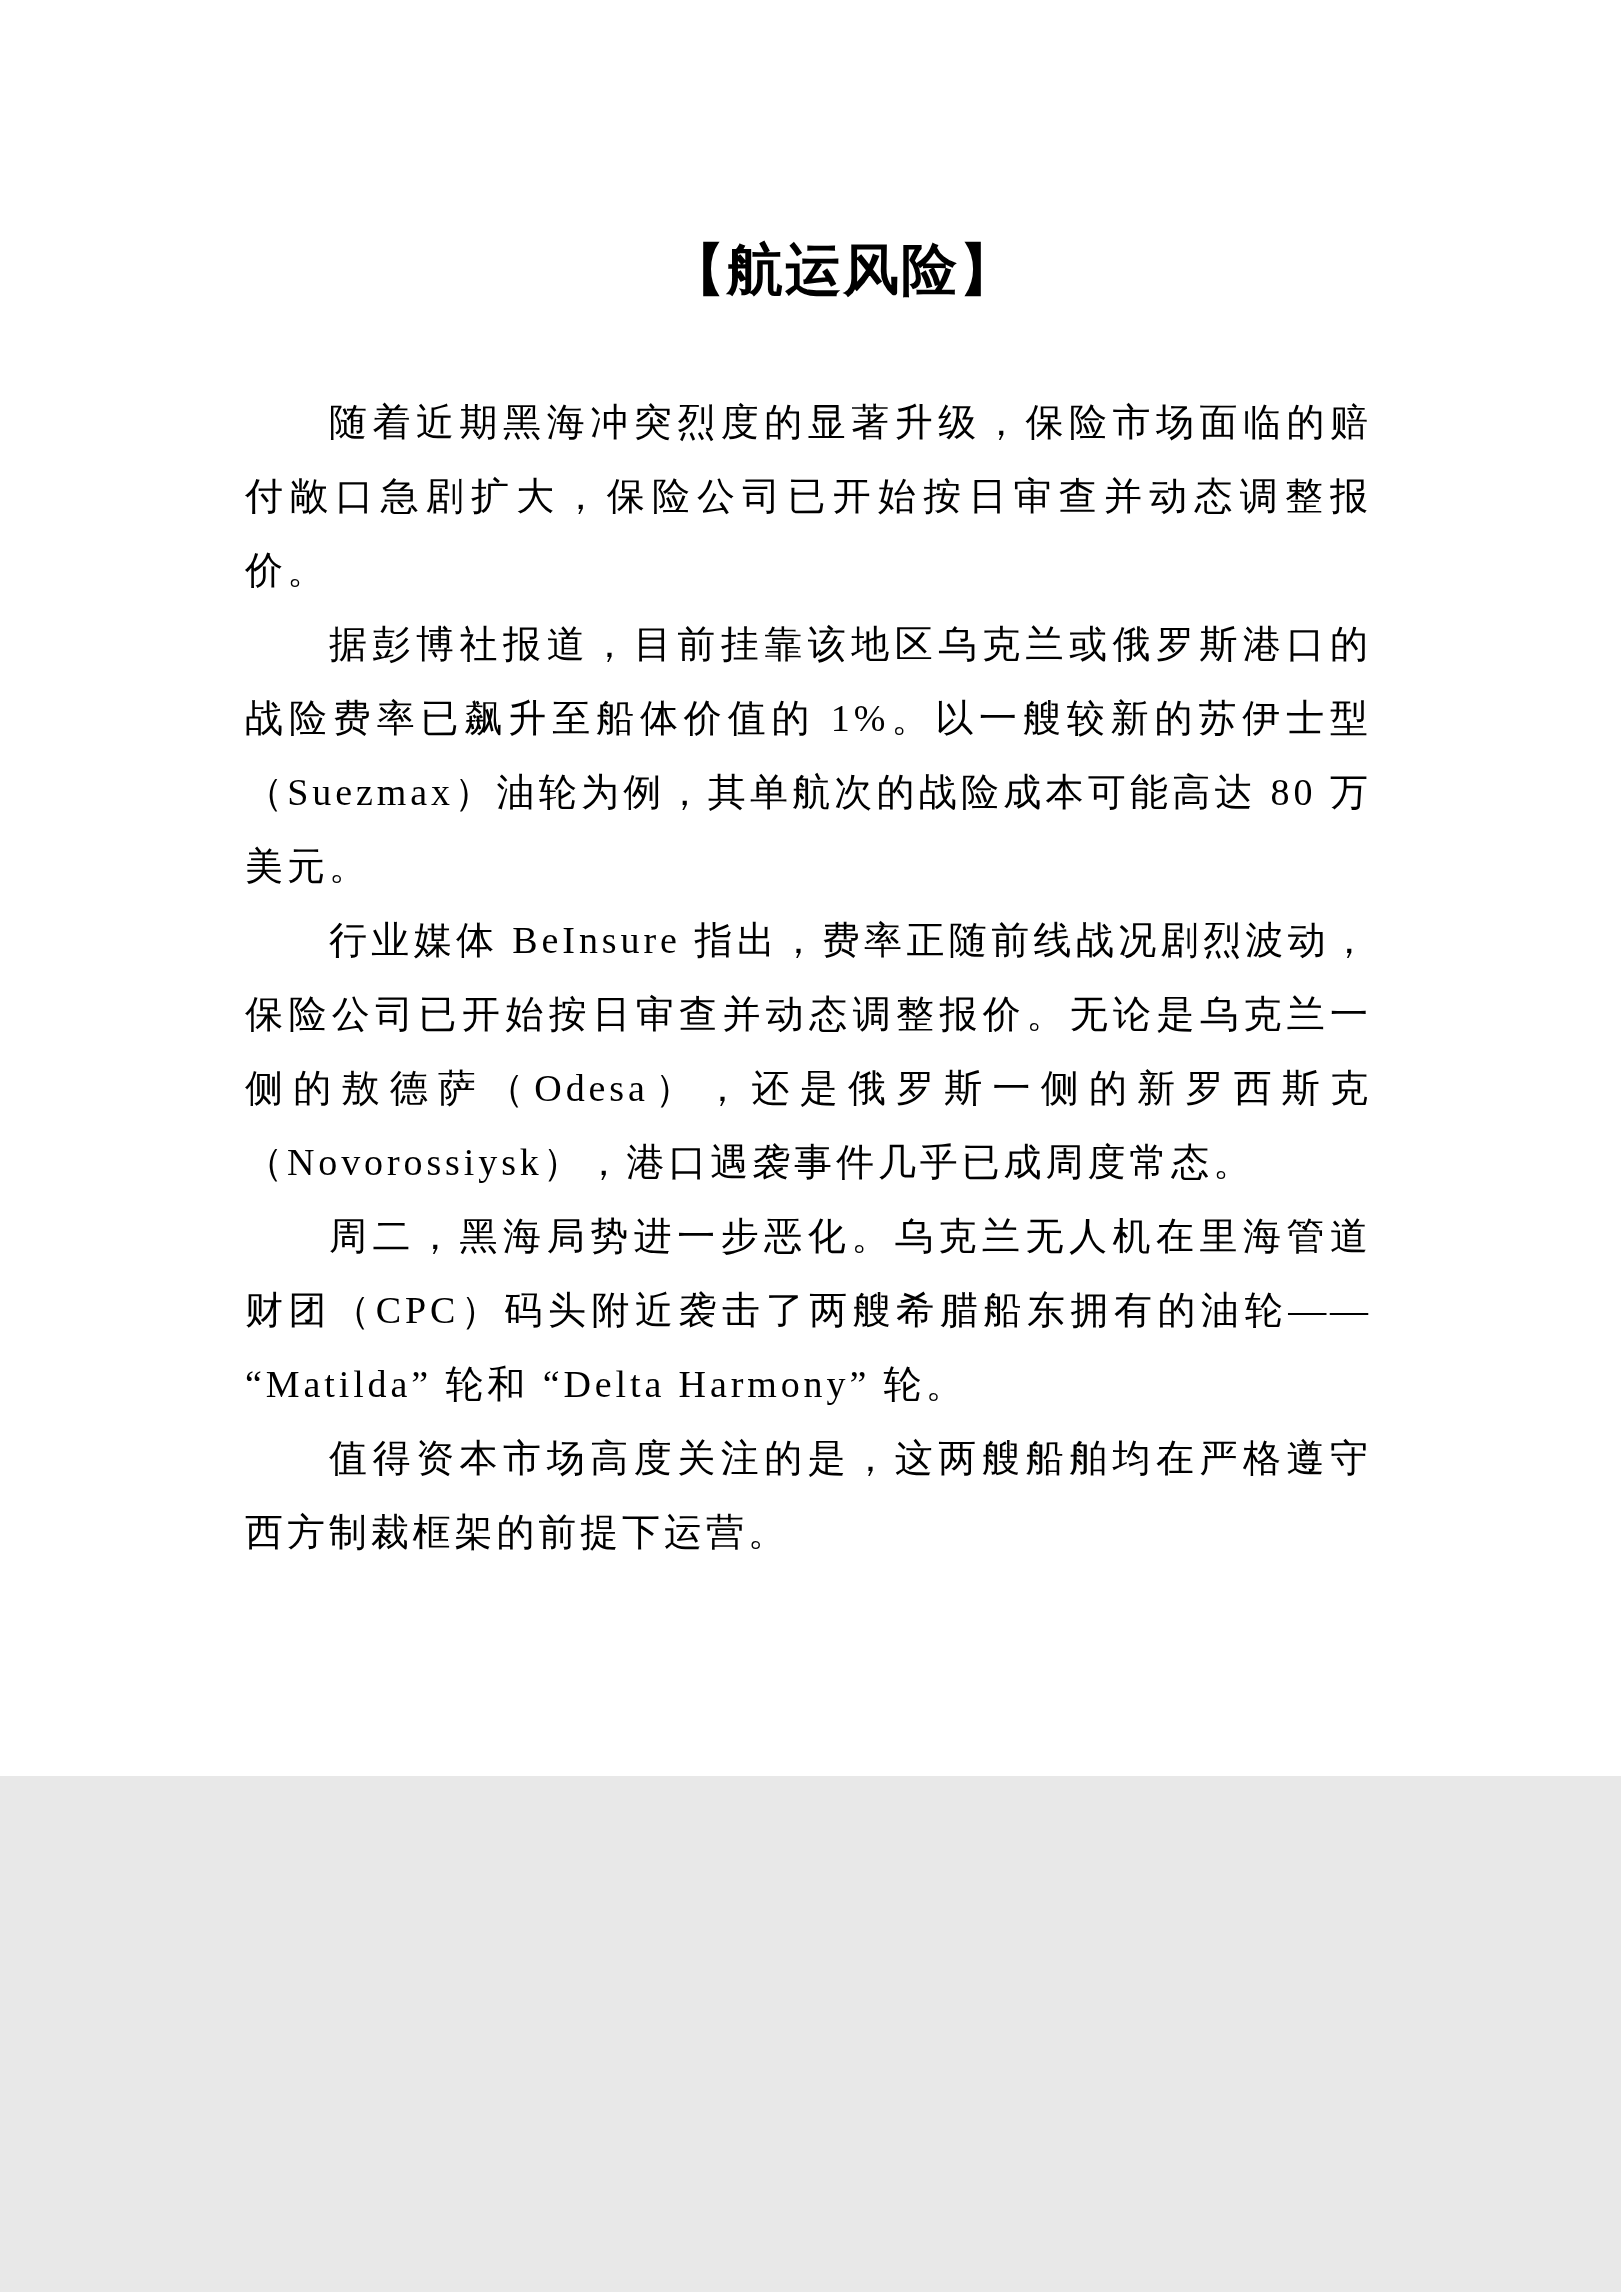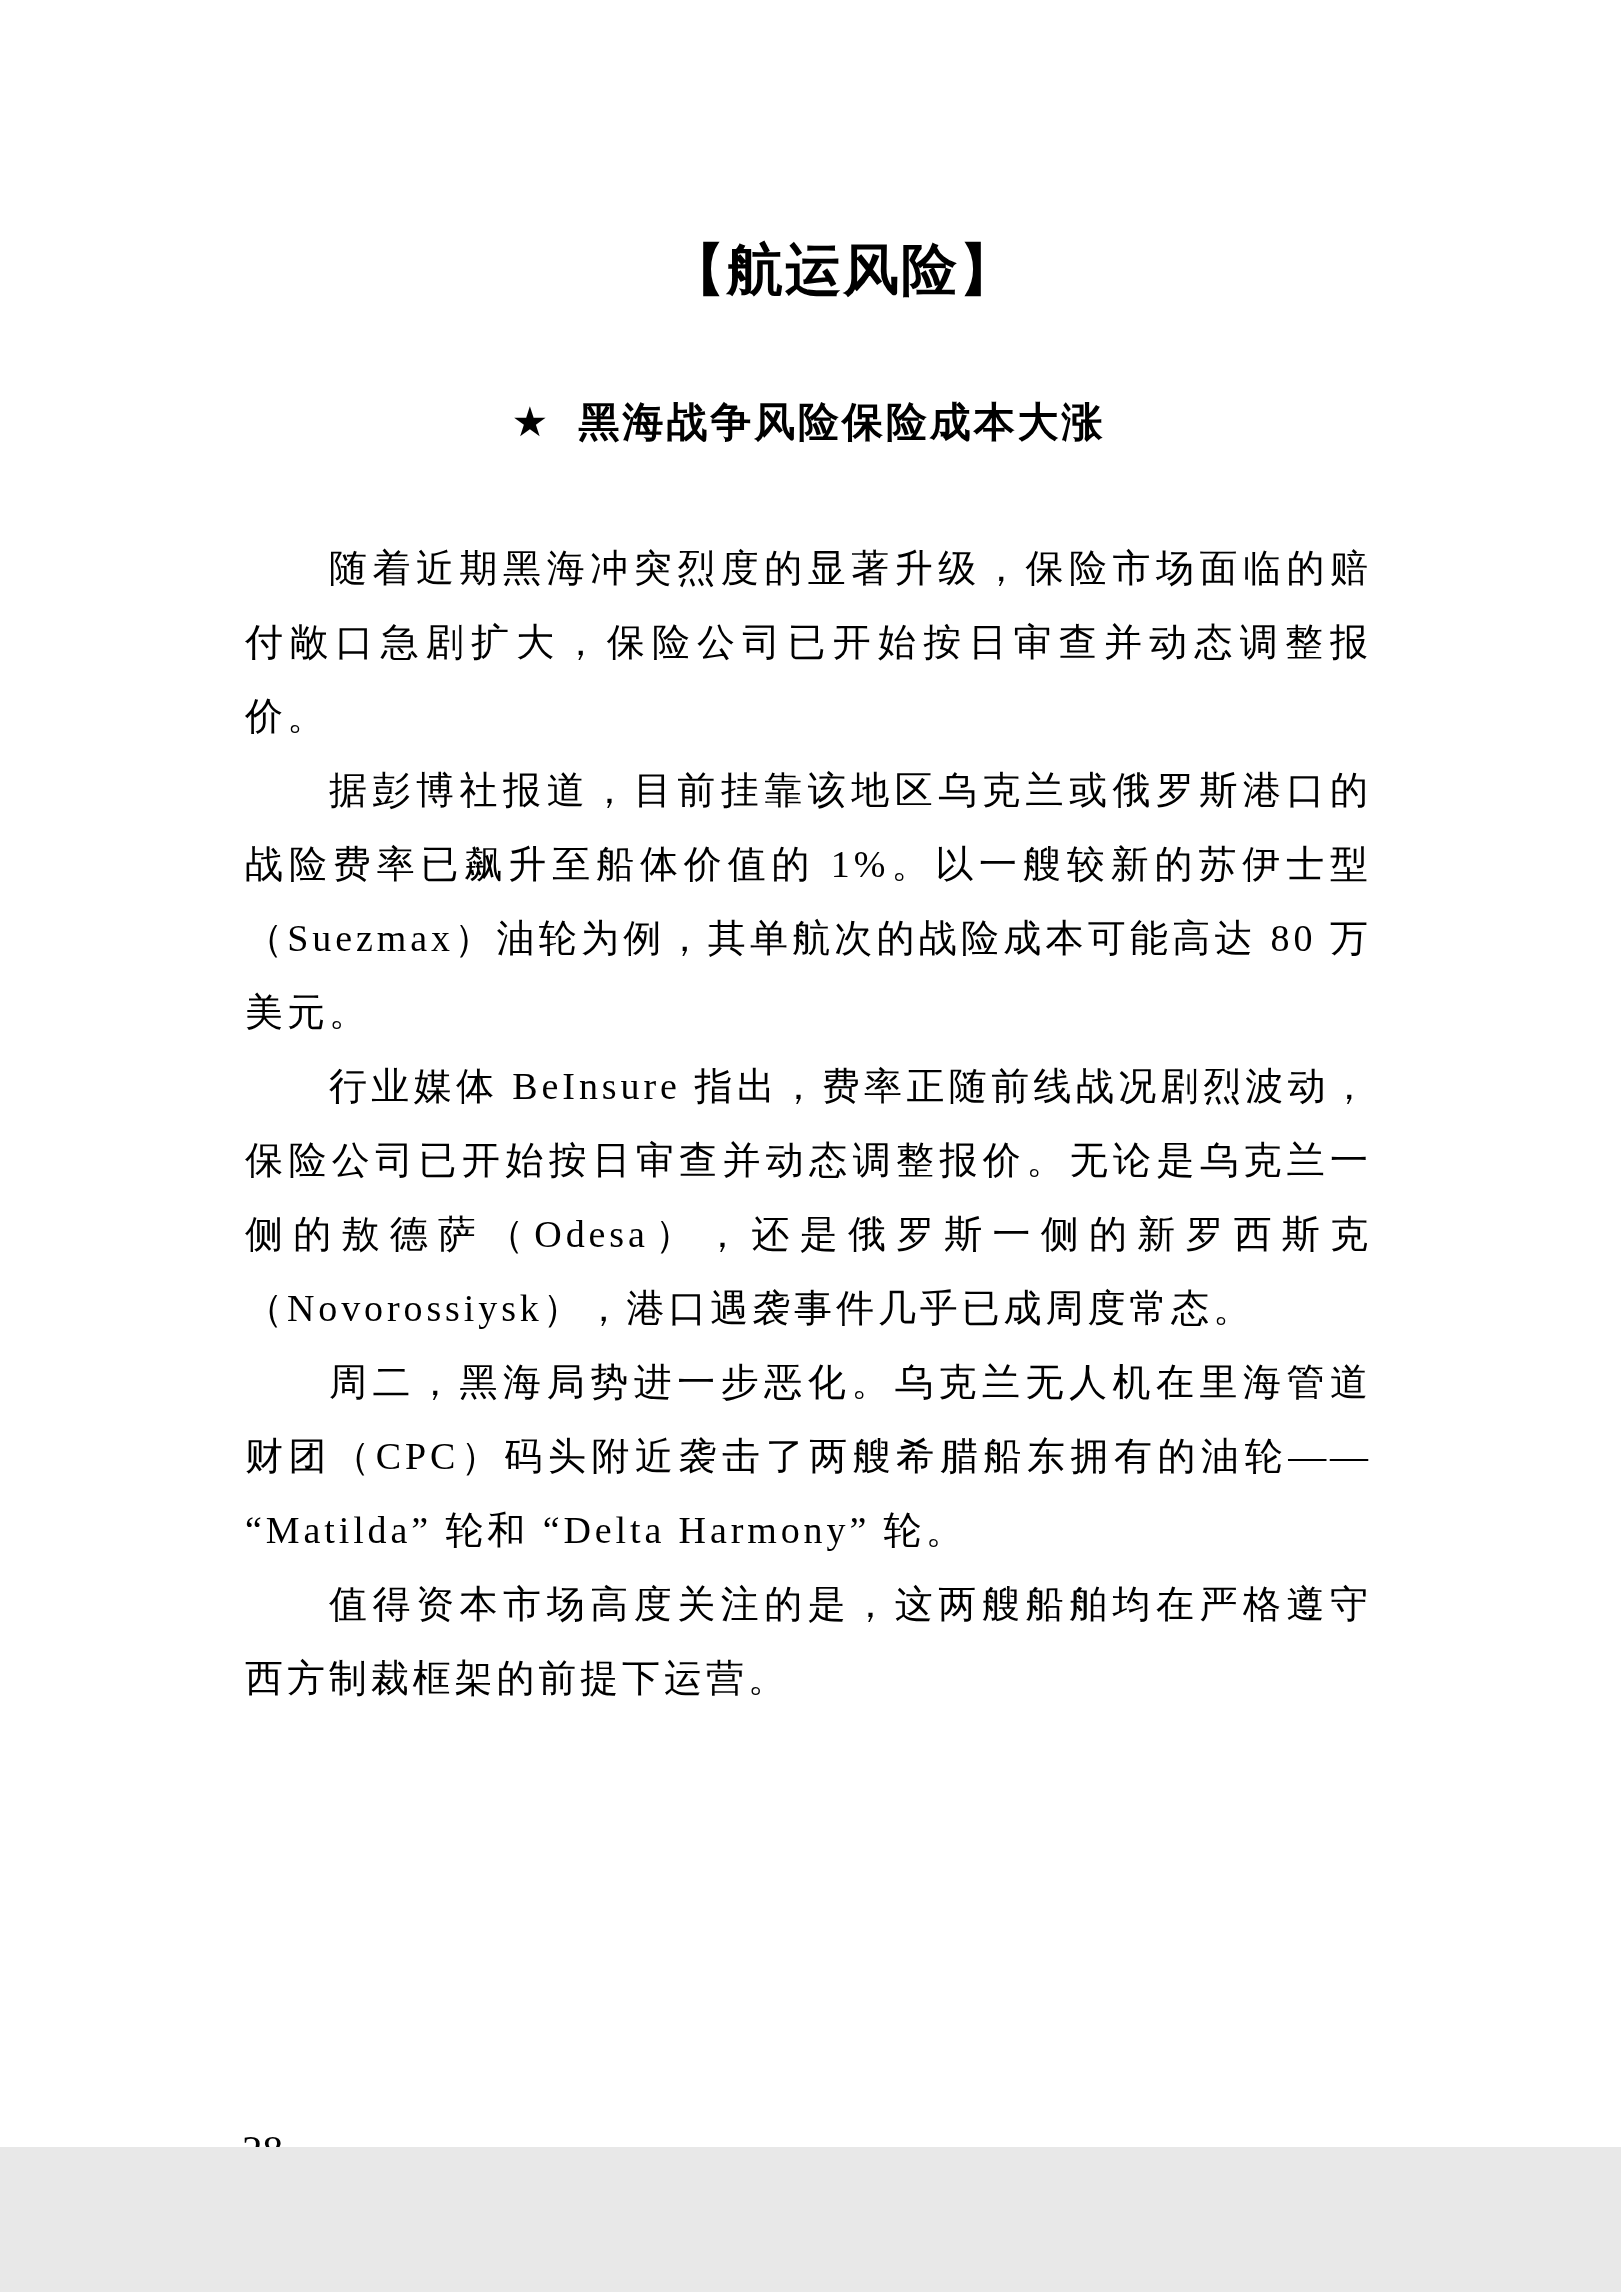--- a/index.html
+++ b/index.html
@@ -3,21 +3,21 @@
 <meta charset="utf-8">
 <style>
   html, body {
     margin: 0;
     padding: 0;
     background: #e8e8e8;
   }
   .page {
     position: relative;
     width: 1621px;
-    height: 2147px;
+    height: 1776px;
     margin: 0 auto;
     background: #ffffff;
     color: #000000;
     overflow: hidden;
     font-family: "Liberation Serif", "DejaVu Serif", serif;
   }
   .content {
     position: absolute;
     left: 245px;
     width: 1127px;
@@ -71,23 +71,20 @@
   }
 </style>
 </head>
 <body>
 
 <div class="page">
   <div class="content">
 
     <h1 class="doc-title">【航运风险】</h1>
 
-    <h2 class="doc-subtitle">
-      <span class="star">★</span><span>黑海战争风险保险成本大涨</span>
-    </h2>
 
     <div class="article">
       <p>随着近期黑海冲突烈度的显著升级，保险市场面临的赔付敞口急剧扩大，保险公司已开始按日审查并动态调整报价。</p>
       <p>据彭博社报道，目前挂靠该地区乌克兰或俄罗斯港口的战险费率已飙升至船体价值的 1%。以一艘较新的苏伊士型（Suezmax）油轮为例，其单航次的战险成本可能高达 80 万美元。</p>
       <p>行业媒体 BeInsure 指出，费率正随前线战况剧烈波动，保险公司已开始按日审查并动态调整报价。无论是乌克兰一侧的敖德萨（Odesa），还是俄罗斯一侧的新罗西斯克（Novorossiysk），港口遇袭事件几乎已成周度常态。</p>
       <p>周二，黑海局势进一步恶化。乌克兰无人机在里海管道财团（CPC）码头附近袭击了两艘希腊船东拥有的油轮——“Matilda” 轮和 “Delta Harmony” 轮。</p>
       <p>值得资本市场高度关注的是，这两艘船舶均在严格遵守西方制裁框架的前提下运营。</p>
     </div>
   </div>
 

